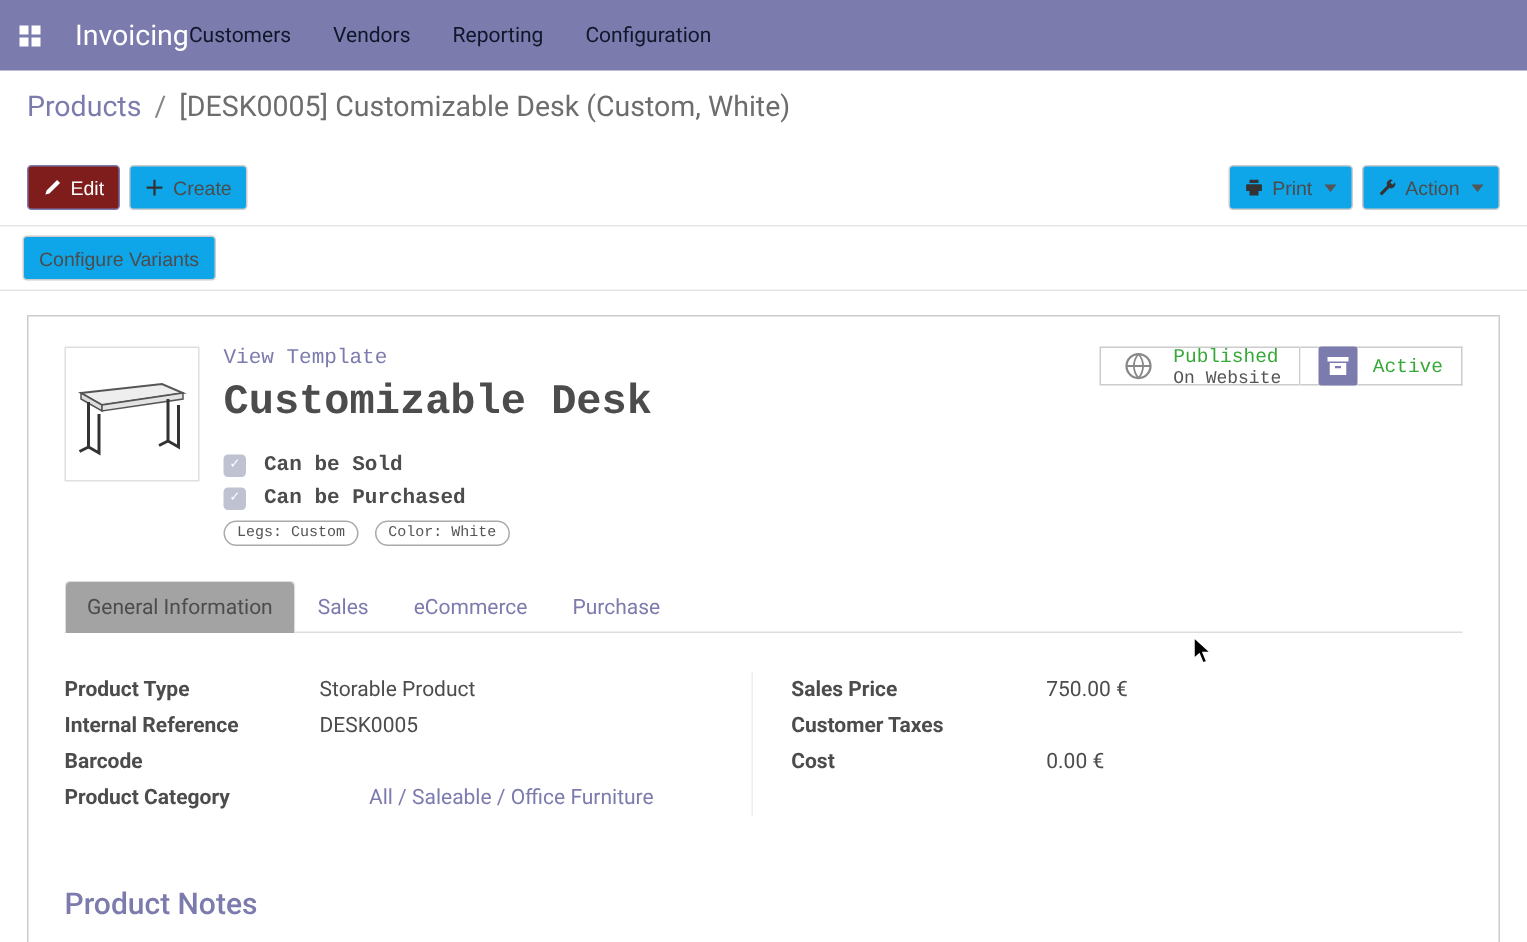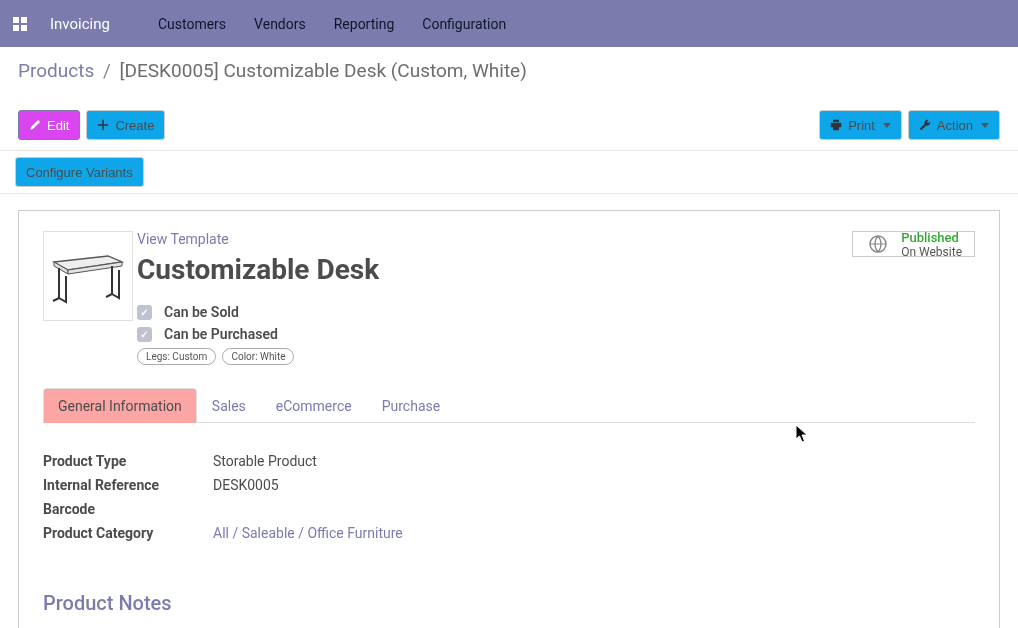--- a/index.html
+++ b/index.html
@@ -2,44 +2,44 @@
 <html><head>
 <meta charset="utf-8">
 <style>
 * { box-sizing: border-box; margin: 0; padding: 0; }
 body { font-family: -apple-system, BlinkMacSystemFont, "Segoe UI", Roboto, Helvetica, Arial, sans-serif; font-size: 13px; color: #4c4c4c; background: #fff; width: 1018px; height: 628px; overflow: hidden; position: relative; }
 
 
 .navbar { background: #7c7bad; height: 47px; display: flex; align-items: center; padding: 0 10px; color: #fff; }
 .navbar .apps-icon { width: 20px; height: 20px; margin-right: 20px; display: flex; flex-wrap: wrap; gap: 2px; align-content: center; justify-content: center; }
 .navbar .apps-icon span { width: 6px; height: 6px; background: #fff; display: block; }
-.navbar .brand { font-size: 15px; font-weight: 400; margin-right: 48px; }
+.navbar .brand { font-size: 19px; font-weight: 400; }
 .navbar .nav-item { font-size: 14px; margin-right: 28px; cursor: pointer; color: #0f172a; }
 
 
 .controlbar { padding: 12px 18px 10px 18px; border-bottom: 1px solid #e5e5e5; }
 .breadcrumb { font-size: 19px; color: #6f6e97; margin-bottom: 28px; }
 .breadcrumb .bc-link { color: #7c7bad; cursor: pointer; }
 .breadcrumb .bc-sep { color: #888; margin: 0 4px; }
 .breadcrumb .bc-current { color: #6d6d6d; }
 .btnrow { display: flex; align-items: center; }
 .btn { height: 30px; padding: 0 10px; border: 1px solid #ccc; background: #0ea5e9; border-radius: 3px; display: inline-flex; align-items: center; gap: 6px; font-size: 13px; cursor: pointer; color: #4c4c4c; }
-.btn.primary { background: #d946ef; border-color: #7c7bad; color: #fff; }
+.btn.primary { background: #7f1d1d; border-color: #7c7bad; color: #fff; }
 .btn + .btn { margin-left: 6px; }
 .btnrow .spacer { flex: 1; }
 .caret { width: 0; height: 0; border-left: 4px solid transparent; border-right: 4px solid transparent; border-top: 5px solid #555; margin-left: 2px; }
 .icon-svg { width: 12px; height: 12px; fill: currentColor; }
 
 
 .configbar { padding: 6px 15px; border-bottom: 1px solid #e5e5e5; }
 
 
 .viewport { height: 496px; overflow-y: auto; padding-top: 4px; }
 .sheet { margin: 12px 18px; border: 1px solid #ccc; background: #fff; padding: 20px 24px; }
-.product-header { display: flex; gap: 4px; position: relative; }
+.product-header { display: flex; gap: 16px; position: relative; font-family: Liberation Mono, monospace; }
 .thumb { width: 90px; height: 90px; border: 1px solid #e0e0e0; background: #fff; display: flex; align-items: center; justify-content: center; }
 .prod-main { flex: 1; }
 .view-template { color: #7c7bad; font-size: 14px; cursor: pointer; }
 h1.prod-title { font-size: 28px; font-weight: 700; color: #4c4c4c; margin: 6px 0 18px 0; }
 .check-row { display: flex; align-items: center; gap: 12px; margin: 6px 0; font-size: 14px; font-weight: 600; color: #4c4c4c; }
 .chk { width: 15px; height: 15px; background: #bfc3d1; border-radius: 3px; display: inline-flex; align-items: center; justify-content: center; color: #fff; font-size: 10px; }
 .tags { margin-top: 6px; }
 .tag { display: inline-block; border: 1px solid #aaa; border-radius: 10px; padding: 2px 8px; font-size: 10px; color: #555; margin-right: 3px; }
 
 
@@ -47,30 +47,30 @@
 .status-btn { border: 1px solid #ccc; height: 26px; display: flex; align-items: center; padding: 0 12px; gap: 10px; font-size: 13px; cursor: pointer; background: #fff; }
 .status-btn + .status-btn { border-left: none; }
 .status-icn { width: 26px; height: 26px; display: flex; align-items: center; justify-content: center; color: #888; }
 .status-icn.purple { background: #7c7bad; color: #fff; border-radius: 2px; }
 .status-txt .line1 { color: #35a838; font-weight: 500; }
 .status-txt .line2 { color: #555; font-size: 12px; }
 
 
 .tabs { display: flex; border-bottom: 1px solid #ddd; margin-top: 22px; }
 .tab { padding: 9px 14px; font-size: 14px; color: #7c7bad; cursor: pointer; border: 1px solid transparent; border-bottom: none; position: relative; top: 1px; }
-.tab.active { color: #4c4c4c; border-color: #ddd; background: #fca5a5; border-radius: 4px 4px 0 0; }
+.tab.active { color: #4c4c4c; border-color: #ddd; background: #a3a3a3; border-radius: 4px 4px 0 0; }
 
 
 .fields { display: flex; gap: 10px; margin-top: 26px; }
 .col { flex: 1; }
 .col.right { border-left: 1px solid #eee; padding-left: 26px; }
 table.fld { width: 100%; border-collapse: collapse; }
 table.fld td { padding: 4px 0; vertical-align: top; font-size: 14px; }
 table.fld td.lbl { font-weight: 700; color: #4c4c4c; width: 170px; }
-.link { color: #7c7bad; cursor: pointer; }
+.link { color: #7c7bad; cursor: pointer; margin-left: 33px; }
 
 h2.section { font-size: 20px; color: #7c7bad; font-weight: 500; margin-top: 46px; }
 
 
 .cursor { position: absolute; left: 795px; top: 424px; pointer-events: none; }
 
 
 .viewport::-webkit-scrollbar { width: 12px; }
 .viewport::-webkit-scrollbar-thumb { background: #c8c8c8; border-radius: 6px; }
 .viewport::-webkit-scrollbar-track { background: #f4f4f4; }
@@ -173,20 +173,32 @@
           <svg width="20" height="20" viewBox="0 0 20 20">
                 <circle cx="10" cy="10" r="8" fill="none" stroke="#888" stroke-width="1.5"></circle>
                 <path d="M2 10h16M10 2a12 12 0 010 16M10 2a12 12 0 000 16" fill="none" stroke="#888" stroke-width="1.2"></path>
               </svg>
         </div>
         <div class="status-txt">
           <div class="line1">Published</div>
           <div class="line2">On Website</div>
         </div>
       </div>
+      <div class="status-btn">
+        <div class="status-icn purple">
+          <svg width="16" height="16" viewBox="0 0 16 16">
+                <rect x="1" y="2" width="14" height="3" fill="#fff"></rect>
+                <rect x="2.5" y="6" width="11" height="8" fill="#fff"></rect>
+                <rect x="6" y="8" width="4" height="1.5" fill="#7c7bad"></rect>
+              </svg>
+        </div>
+        <div class="status-txt">
+          <div class="line1">Active</div>
+        </div>
+      </div>
     </div>
   </div>
 
   <div class="tabs">
     <div class="tab active">General Information</div>
     <div class="tab">Sales</div>
     <div class="tab">eCommerce</div>
     <div class="tab">Purchase</div>
   </div>
 
@@ -206,20 +218,38 @@
           <td class="lbl">Barcode</td>
           <td></td>
         </tr>
         <tr>
           <td class="lbl">Product Category</td>
           <td><span class="link">All / Saleable / Office Furniture</span></td>
         </tr>
       </tbody>
           </table>
     </div>
+    <div class="col right">
+      <table class="fld">
+        <tbody>
+              <tr>
+          <td class="lbl">Sales Price</td>
+          <td>750.00 €</td>
+        </tr>
+        <tr>
+          <td class="lbl">Customer Taxes</td>
+          <td></td>
+        </tr>
+        <tr>
+          <td class="lbl">Cost</td>
+          <td>0.00 €</td>
+        </tr>
+      </tbody>
+          </table>
+    </div>
   </div>
 
   <h2 class="section">Product Notes</h2>
 
 </div>
 </div>
 
 <svg class="cursor" width="16" height="20" viewBox="0 0 16 20">
   <path d="M1 1 L1 15 L4.5 12 L7 18 L9.5 17 L7 11 L12 11 Z" fill="#000" stroke="#fff" stroke-width="1"></path>
 </svg>

